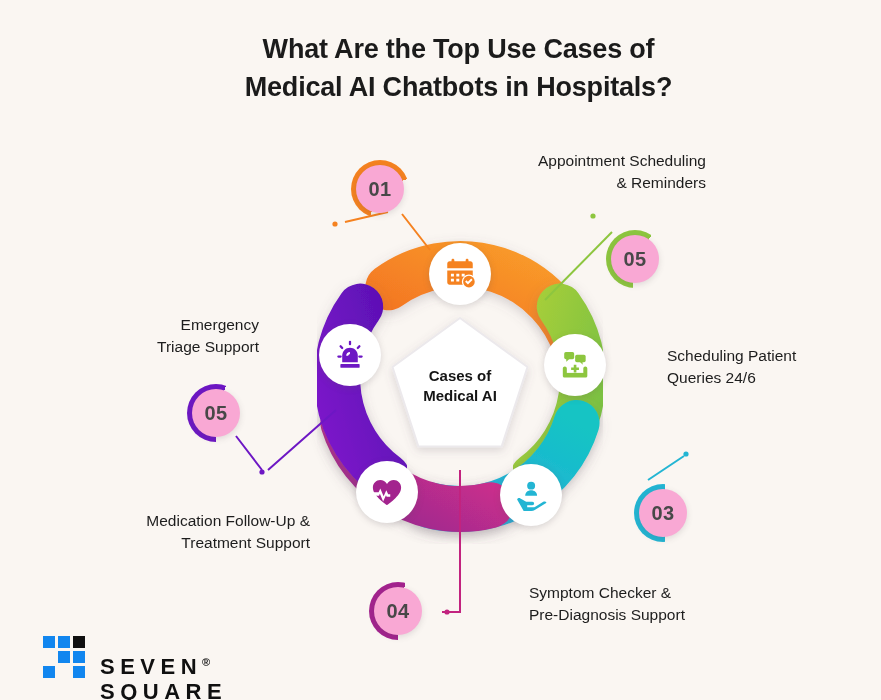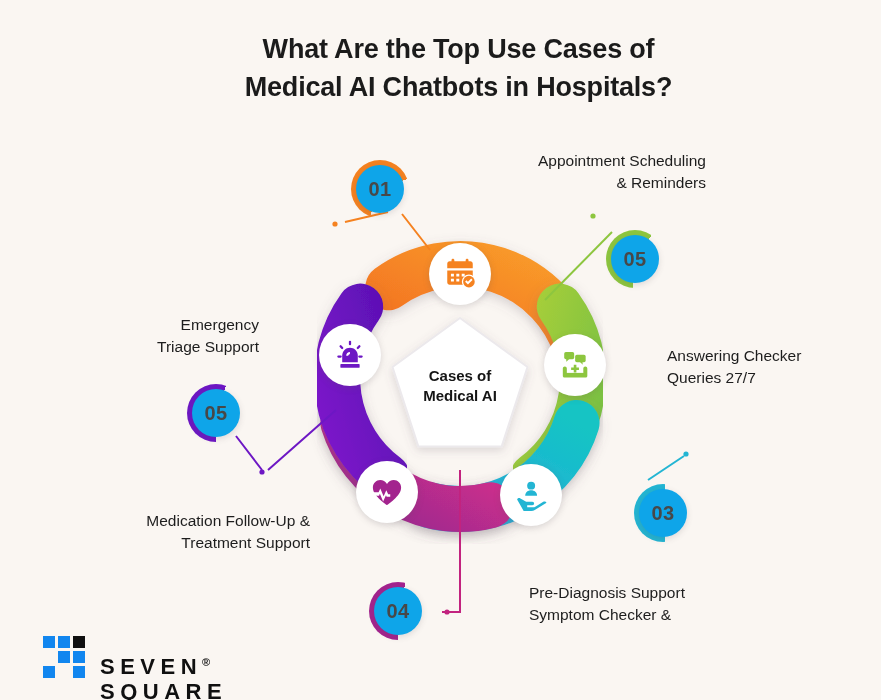--- a/index.html
+++ b/index.html
@@ -74,21 +74,21 @@
     inset: 0;
     border-radius: 50%;
   }
   .badge .disc {
     position: absolute;
     left: 5px;
     top: 5px;
     width: 48px;
     height: 48px;
     border-radius: 50%;
-    background: #0ea5e9;
+    background: #f9a8d4;
     box-shadow: 0 2px 6px rgba(80,70,80,0.16);
     display: flex;
     align-items: center;
     justify-content: center;
   }
   .badge .num {
     font-size: 20px;
     font-weight: bold;
     color: #484848;
     letter-spacing: 0.4px;
@@ -343,26 +343,26 @@
       <span>Cases of</span>
       <span>Medical AI</span>
     </div>
   </div>
 
   <div class="label lab-01">
     <span>Appointment Scheduling</span>
     <span>&amp; Reminders</span>
   </div>
   <div class="label lab-02">
-    <span>Answering Checker</span>
-    <span>Queries 27/7</span>
+    <span>Scheduling Patient</span>
+    <span>Queries 24/6</span>
   </div>
   <div class="label lab-03">
+    <span>Symptom Checker &amp;</span>
     <span>Pre-Diagnosis Support</span>
-    <span>Symptom Checker &amp;</span>
   </div>
   <div class="label lab-04">
     <span>Medication Follow-Up &amp;</span>
     <span>Treatment Support</span>
   </div>
   <div class="label lab-05">
     <span>Emergency</span>
     <span>Triage Support</span>
   </div>
 

